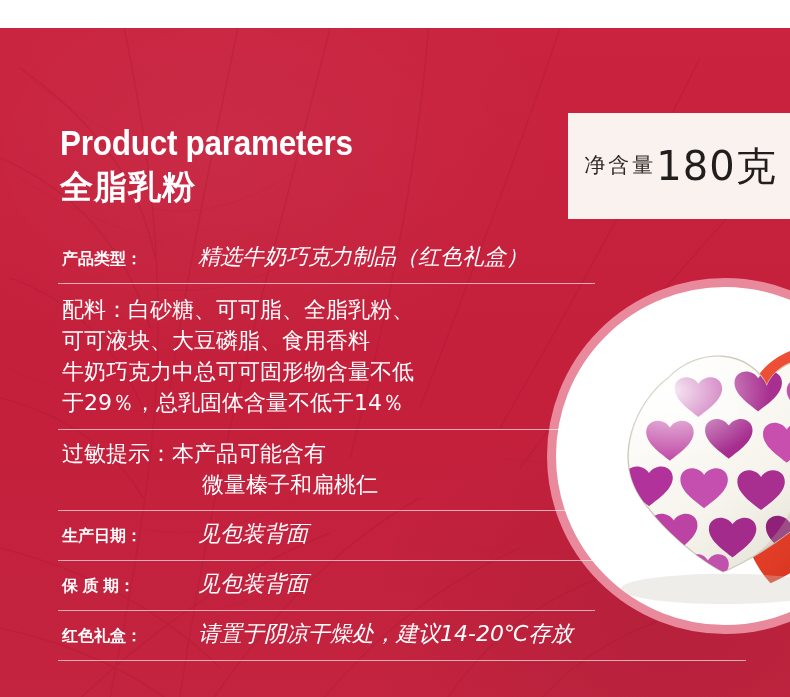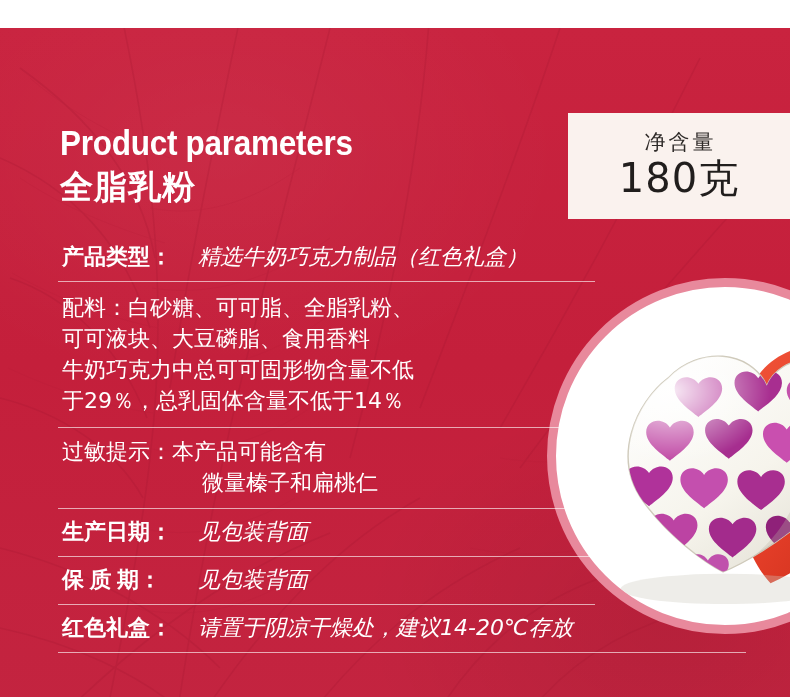--- a/index.html
+++ b/index.html
@@ -70,21 +70,21 @@
 
   
   .weight-badge {
     position: absolute;
     left: 568px;
     top: 85px;
     width: 222px;
     height: 106px;
     background: #FAF2EE;
     display: flex;
-    flex-direction: column;
+    flex-direction: row;
     align-items: center;
     justify-content: center;
     box-sizing: border-box;
     padding-bottom: 2px;
   }
   .weight-label {
     font-family: "DejaVu Sans", "Liberation Sans", sans-serif;
     font-size: 21px;
     line-height: 24px;
     color: #2E2A28;
@@ -130,23 +130,23 @@
   }
   .divider.wide { width: 688px; }
 
   .row {
     display: flex;
     align-items: baseline;
     padding: 8px 0 9px 4px;
     box-sizing: border-box;
   }
   .row-label {
-    font-family: Liberation Serif, serif;
+    font-family: Liberation Sans, sans-serif;
     font-weight: bold;
-    font-size: 22px;
+    font-size: 16px;
     line-height: 30px;
     color: #FFFFFF;
     white-space: nowrap;
     flex: 0 0 auto;
     width: 136px;
   }
   .row-label.spaced {
     letter-spacing: 0;
   }
   .row-value {

